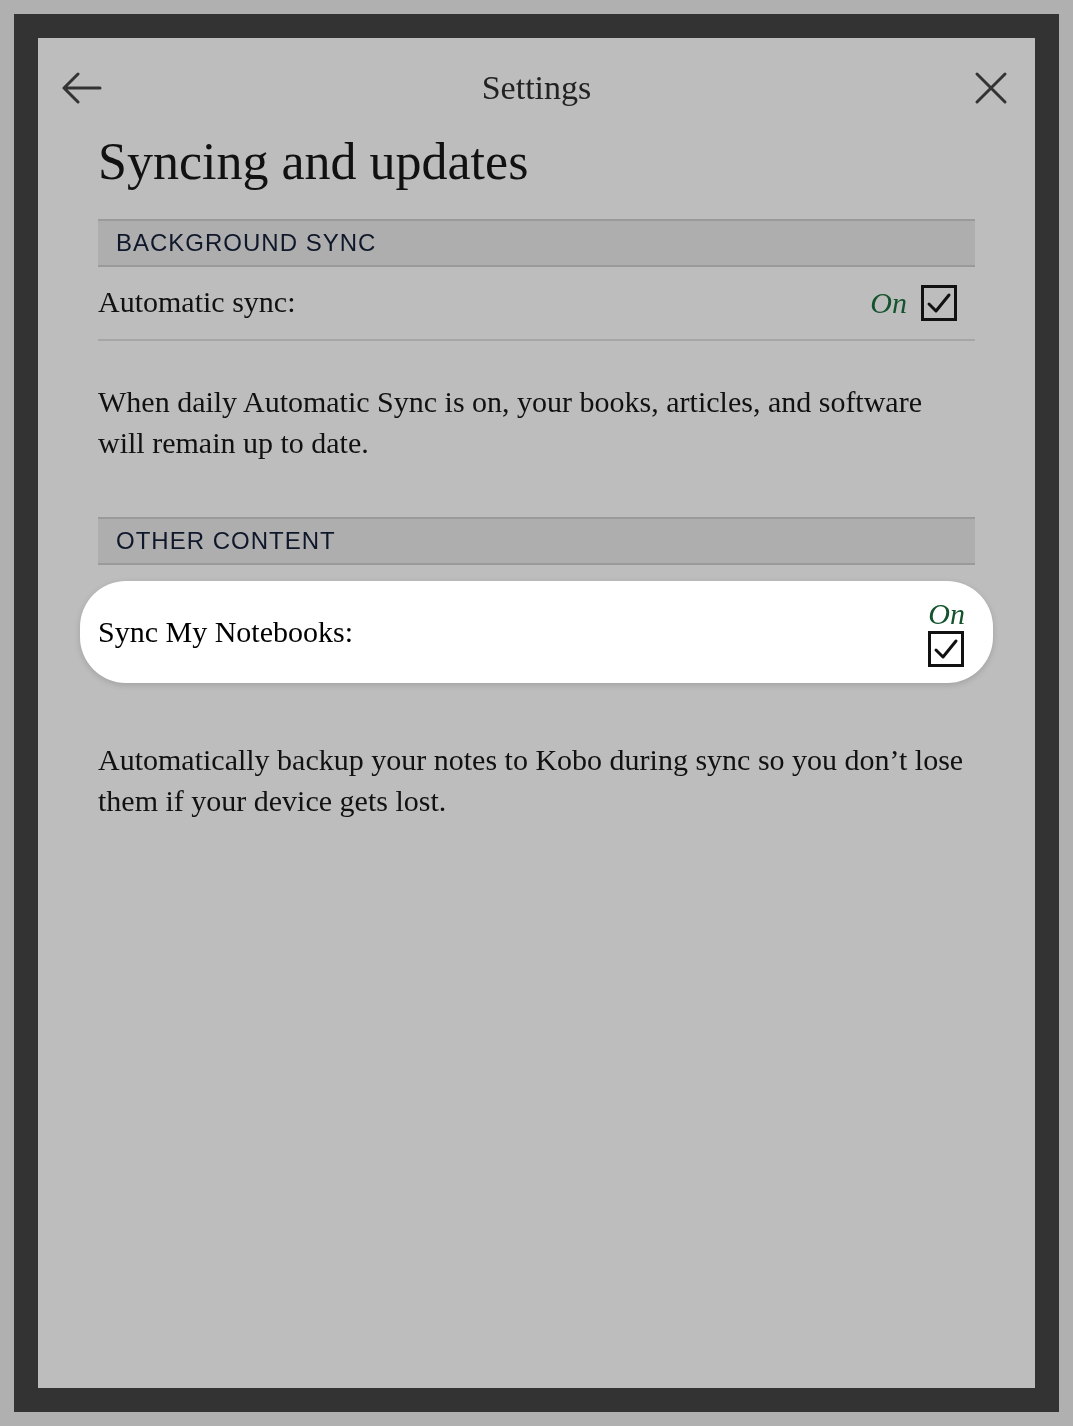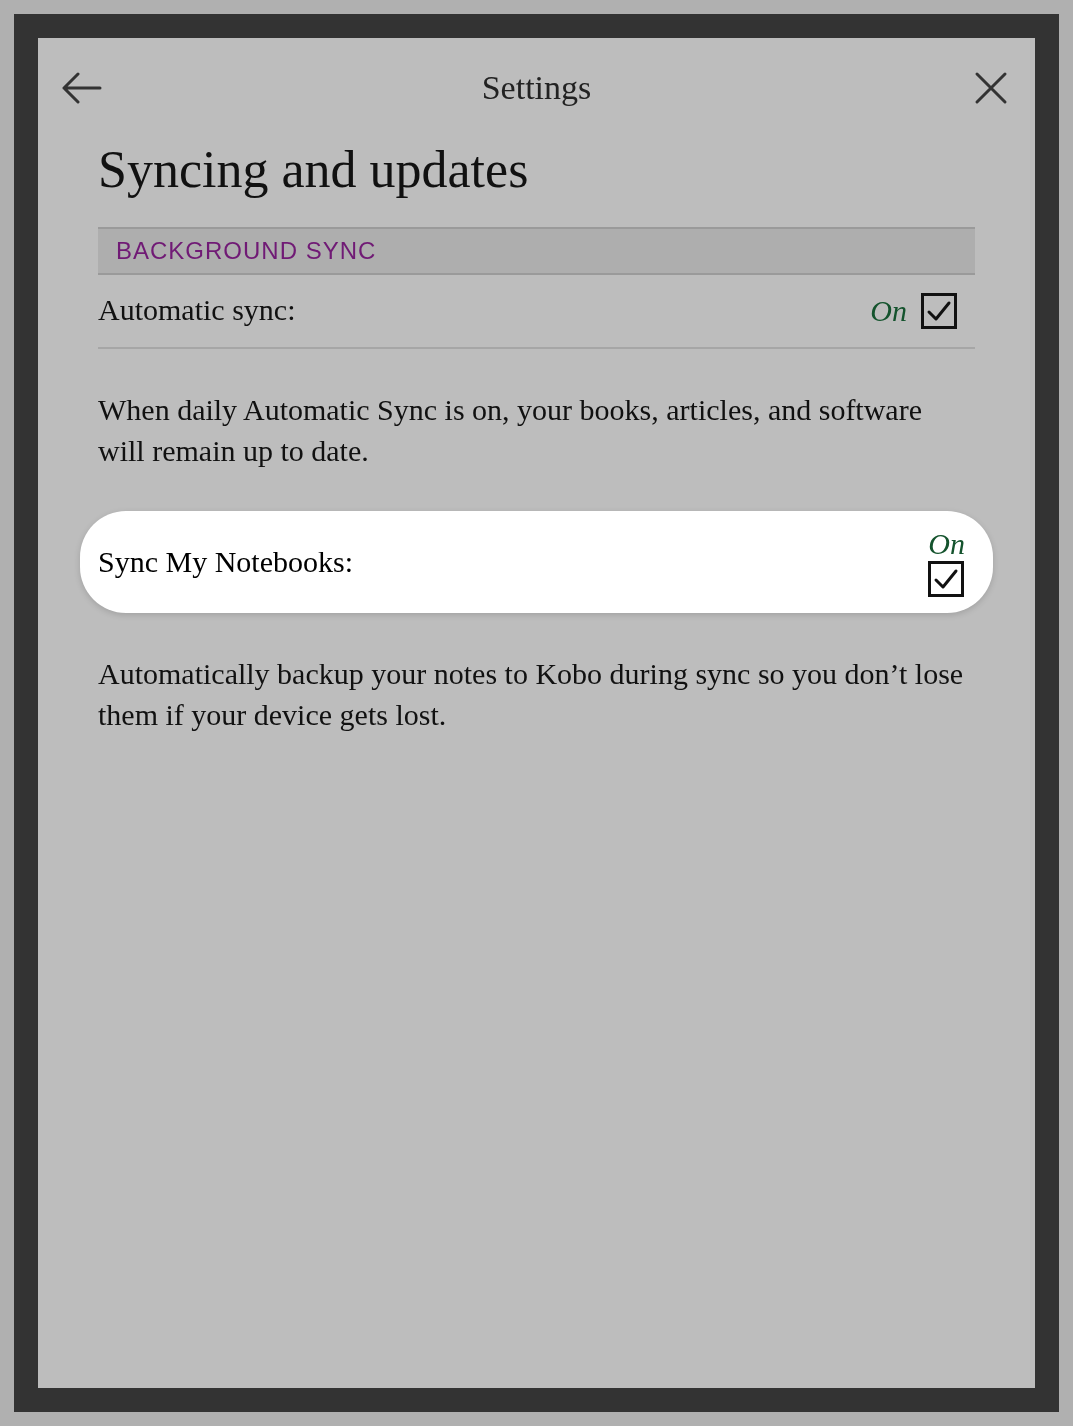--- a/index.html
+++ b/index.html
@@ -48,32 +48,32 @@
     align-items: center;
     justify-content: center;
     cursor: pointer;
   }
   .content {
     padding: 0 60px;
   }
   .page-title {
     font-size: 52px;
     font-weight: normal;
-    margin: 12px 0 28px 0;
+    margin: 4px 0 28px 0;
     color: #111;
   }
   .section-header {
     background: #aeaeae;
     border-top: 2px solid #9a9a9a;
     border-bottom: 2px solid #9a9a9a;
     padding: 8px 18px;
     font-family: -apple-system, Helvetica, Arial, sans-serif;
     font-size: 24px;
     letter-spacing: 1px;
-    color: #701a75;
+    color: #0f172a;
   }
   .row {
     display: flex;
     justify-content: space-between;
     padding: 18px 18px 18px 0;
     border-bottom: 2px solid #a6a6a6;
     font-size: 30px;
   }
   .row .label {
     font-size: 30px;
@@ -102,21 +102,21 @@
     font-size: 30px;
     line-height: 1.35;
     color: #111;
     padding: 41px 10px 40px 0;
   }
   .section-header.other {
     margin-top: 14px;
   }
   .highlight-row-wrapper {
     position: relative;
-    margin: 0 -18px;
+    margin: 16px -18px;
   }
   .highlight-row {
     background: #fff;
     border-radius: 46px;
     padding: 16px 28px 16px 18px;
     display: flex;
     align-items: center;
     justify-content: space-between;
     font-size: 30px;
     box-shadow: 0 2px 6px rgba(0,0,0,0.15);
@@ -157,20 +157,21 @@
               <svg width="28" height="28" viewBox="0 0 28 28">
                 <path d="M4 15 L11 22 L24 6" stroke="#111" stroke-width="3" fill="none" stroke-linecap="round" stroke-linejoin="round"></path>
               </svg>
             </div>
           </div>
         </div>
 
 
         <div class="desc">When daily Automatic Sync is on, your books, articles, and software will remain up to date.</div>
 
+        <div class="section-header other">OTHER CONTENT</div>
 
         <div class="highlight-row-wrapper">
           <div class="highlight-row">
             <span class="label">Sync My Notebooks:</span>
             <div class="value-group">
               <span class="value-italic">On</span>
               <div class="checkbox">
                 <svg width="28" height="28" viewBox="0 0 28 28">
                   <path d="M4 15 L11 22 L24 6" stroke="#111" stroke-width="3" fill="none" stroke-linecap="round" stroke-linejoin="round"></path>
                 </svg>

